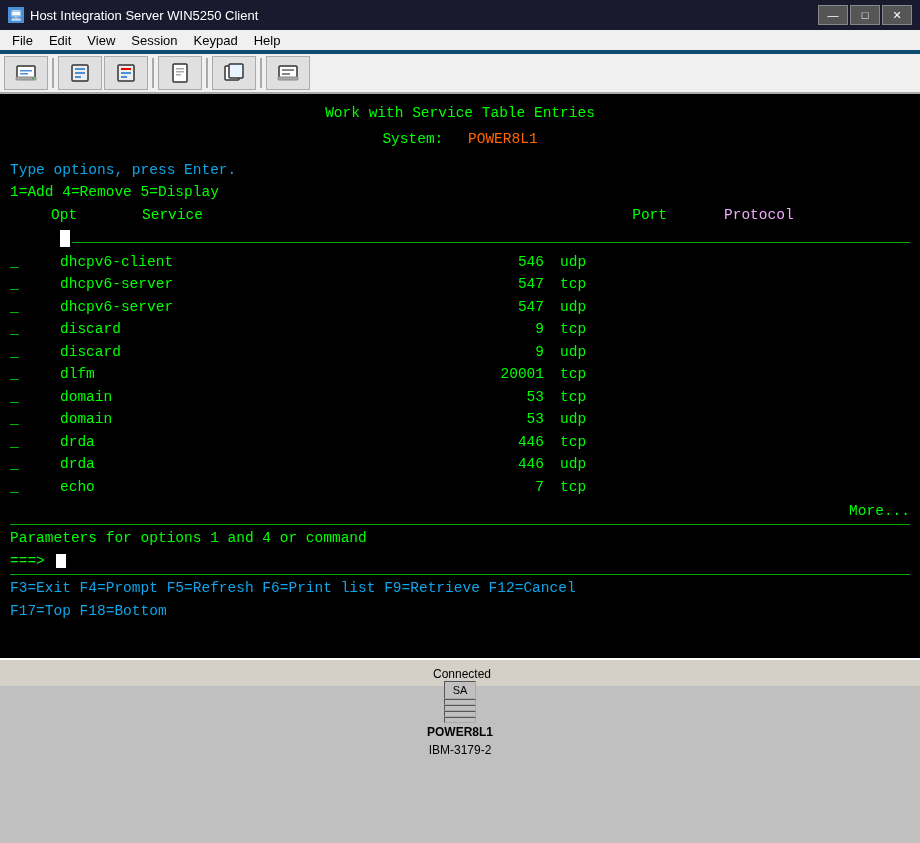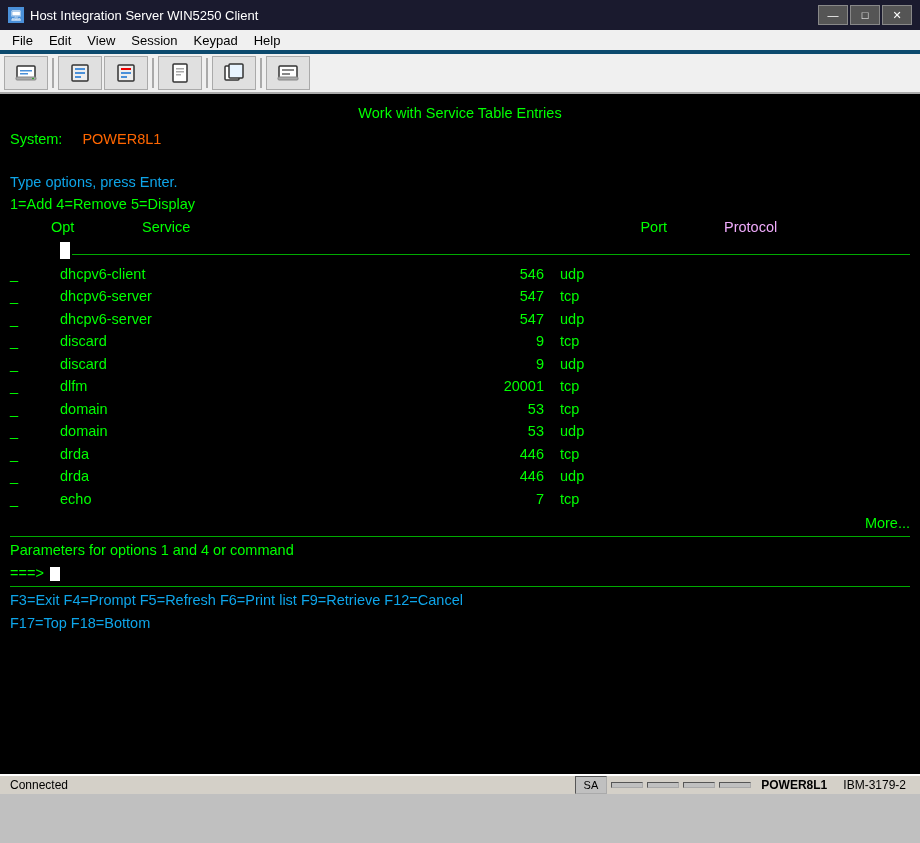--- a/index.html
+++ b/index.html
@@ -37,23 +37,23 @@
     .toolbar-btn {
       width: 44px; height: 34px; background: #e0e0e0; border: 1px solid #aaa;
       display: flex; align-items: center; justify-content: center; cursor: pointer;
       font-size: 16px; color: #333;
     }
     .toolbar-sep { width: 2px; height: 30px; background: #aaa; margin: 0 2px; }
 
     
     .terminal {
       background: #000; color: #00ff00;
-      width: 920px; height: 680px;
+      width: 920px; height: 564px;
       padding: 8px 10px;
-      font-family: Liberation Sans, sans-serif;
+      font-family: Liberation Mono, monospace;
       font-size: 14.5px;
       line-height: 1.55;
       position: relative;
     }
 
     .terminal .title-line {
       text-align: center; color: #00ff00; margin-bottom: 4px;
     }
     .system-label { color: #00ff00; }
     .system-value { color: #ff6600; }
@@ -73,22 +73,22 @@
     }
 
     .more-text { text-align: right; color: #00ff00; }
     .params-line { color: #00ff00; }
     .arrow-line { color: #00ff00; }
     .fkeys-line { color: #0ea5e9; }
 
     
     .status-bar {
       display: flex; align-items: center; background: #d4d0c8;
-      height: 20px; border-top: 2px solid #fff; font-family: 'Segoe UI', sans-serif;
-      font-size: 12px; padding: 7px 6px; gap: 0;
+      height: 28px; border-top: 2px solid #fff; font-family: 'Segoe UI', sans-serif;
+      font-size: 12px; padding: 7px 6px; gap: 0; flex-direction: column;
     }
     .status-connected { flex: 1; color: #000; padding-left: 4px; }
     .status-indicator {
       padding: 2px 8px; background: #c0c0c0; border: 1px inset #aaa;
       font-size: 11px; color: #000; margin: 0 2px; min-width: 32px; text-align: center;
     }
     .status-indicator.active { background: #c0c0c0; }
     .status-system { padding: 2px 8px; color: #000; font-weight: bold; }
     .status-model { padding: 2px 8px; color: #000; }
 
@@ -177,21 +177,21 @@
     </svg>
   </div>
 </div>
 
 <div class="terminal">
 
   <div class="title-line">
     <span>Work with Service Table Entries</span>
   </div>
 
-  <div style="text-align:left; margin-bottom:20px;">
+  <div style="text-align:center; margin-bottom:8px;">
     <span class="system-label">System:</span>
     <span style="margin-right:8px;"></span>
     <span class="system-value" style="margin-left: 8px;">POWER8L1</span>
   </div>
 
   <div class="info-line">Type options, press Enter.</div>
   <div class="cmd-line" style="">  1=Add   4=Remove   5=Display</div>
 
   <div style="display:flex; margin-bottom:0px;">
     <span class="col-opt col-header">Opt</span>

